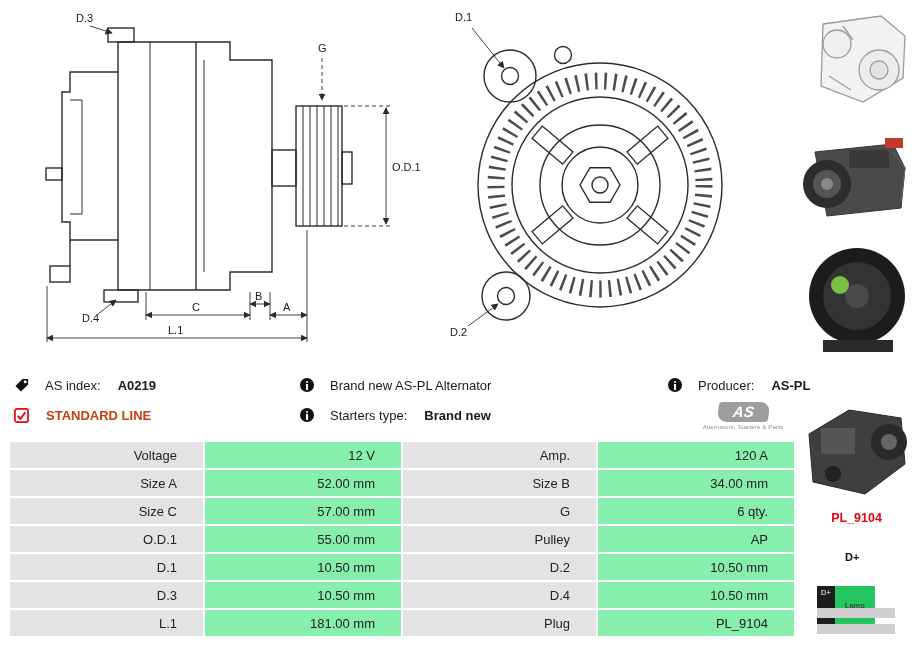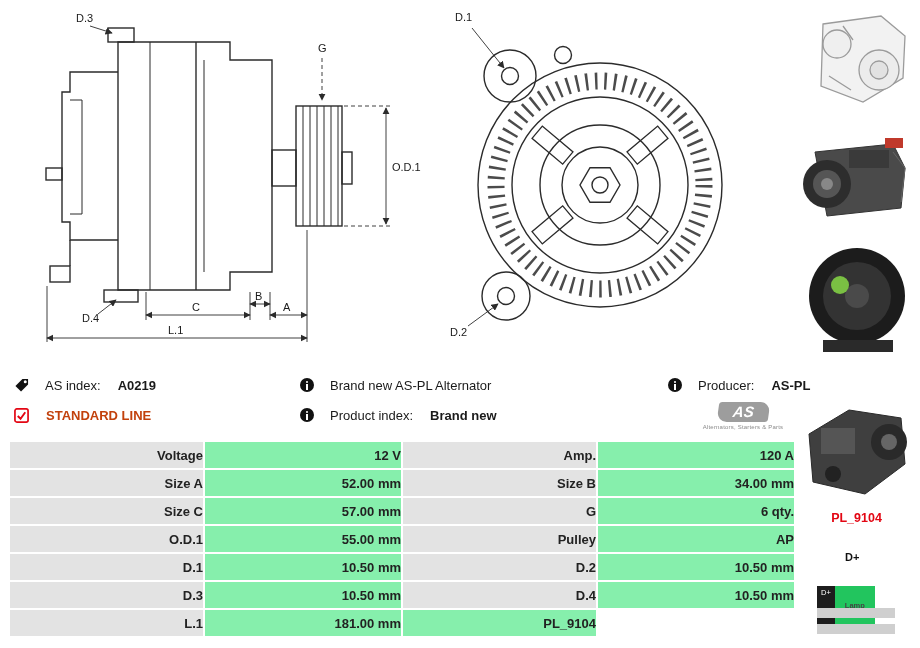--- a/index.html
+++ b/index.html
@@ -18,21 +18,21 @@
   .info-icon { width:14px; height:14px; border-radius:50%; background:#111; position:relative; flex:0 0 14px; }
   .info-icon::before { content:""; position:absolute; left:6px; top:2.5px; width:2px; height:2px; background:#fff; border-radius:50%; }
   .info-icon::after { content:""; position:absolute; left:6px; top:6px; width:2px; height:5.5px; background:#fff; }
 
   .as-logo { position:absolute; left:694px; top:402px; width:98px; text-align:center; }
   .as-logo .mark { display:inline-block; background:#9d9d9d; color:#fff; font-style:italic; font-weight:bold; font-size:15px; padding:1px 15px 2px; border-radius:3px 10px 3px 10px; transform:skewX(-8deg); }
   .as-logo .tagline { font-size:6px; color:#8a8a8a; margin-top:2px; letter-spacing:.2px; }
 
   
   .spec-table { position:absolute; left:10px; top:442px; display:grid; grid-template-columns:193px 196px 193px 196px; grid-auto-rows:26px; gap:2px; font-size:13px; color:#222; }
-  .spec-table .cell { display:flex; align-items:center; justify-content:flex-end; padding-right:0;font-weight:bold; }
+  .spec-table .cell { display:flex; align-items:center; justify-content:flex-end; padding-right:26px; }
   .cell.lbl { background:#e3e3e3; }
   .cell.val { background:#86efac; }
 
   
   .photos { position:absolute; left:793px; top:0; width:127px; height:648px; }
   .photo { position:absolute; left:0; width:127px; }
   .plug-code { position:absolute; top:511px; width:100%; text-align:center; color:#e30613; font-weight:700; font-size:12.5px; }
   .terminal { position:absolute; top:551px; left:52px; font-size:11px; font-weight:700; color:#111; }
   .lamp-badge { position:absolute; top:586px; left:24px; display:flex; font-size:7.5px; line-height:1; }
   .lb-l { background:#1d1d1d; color:#fff; padding:3px 4px; }
@@ -153,21 +153,21 @@
   <div class="info-item" style="left:14px; top:407px;">
     <svg width="15" height="15" viewBox="0 0 16 16">
       <rect x="1" y="1" width="14" height="14" rx="2" fill="none" stroke="#e30613" stroke-width="1.8"></rect>
       <path d="M4 8.5 L7 11.5 L12 4.5" fill="none" stroke="#e30613" stroke-width="2"></path>
     </svg>
     <b class="red">STANDARD LINE</b>
   </div>
 
   <div class="info-item" style="left:300px; top:407px;">
     <span class="info-icon"></span>
-    <span>Product index:</span>
+    <span>Starters type:</span>
       <b>Brand new</b>
   </div>
 
   <div class="as-logo">
     <span class="mark">AS</span>
     <div class="tagline">Alternators, Starters &amp; Parts</div>
   </div>
 
   <div class="spec-table">
     <div class="cell lbl">Voltage</div>
@@ -195,20 +195,21 @@
     <div class="cell lbl">D.2</div>
     <div class="cell val">10.50 mm</div>
 
     <div class="cell lbl">D.3</div>
     <div class="cell val">10.50 mm</div>
     <div class="cell lbl">D.4</div>
     <div class="cell val">10.50 mm</div>
 
     <div class="cell lbl">L.1</div>
     <div class="cell val">181.00 mm</div>
+    <div class="cell lbl">Plug</div>
     <div class="cell val">PL_9104</div>
   </div>
 
   <div class="photos">
     <svg class="photo" style="top:6px" height="110" viewBox="0 0 127 110">
       <g stroke="#9b9b9b" stroke-width="1.3" fill="#f6f6f6">
         <path d="M30,18 L88,10 L112,30 L110,72 L70,96 L28,80 Z" fill="#f2f2f2"></path>
         <circle cx="86" cy="64" r="20" fill="#ececec"></circle>
         <circle cx="86" cy="64" r="9" fill="#e2e2e2"></circle>
         <circle cx="44" cy="38" r="14" fill="#efefef"></circle>

